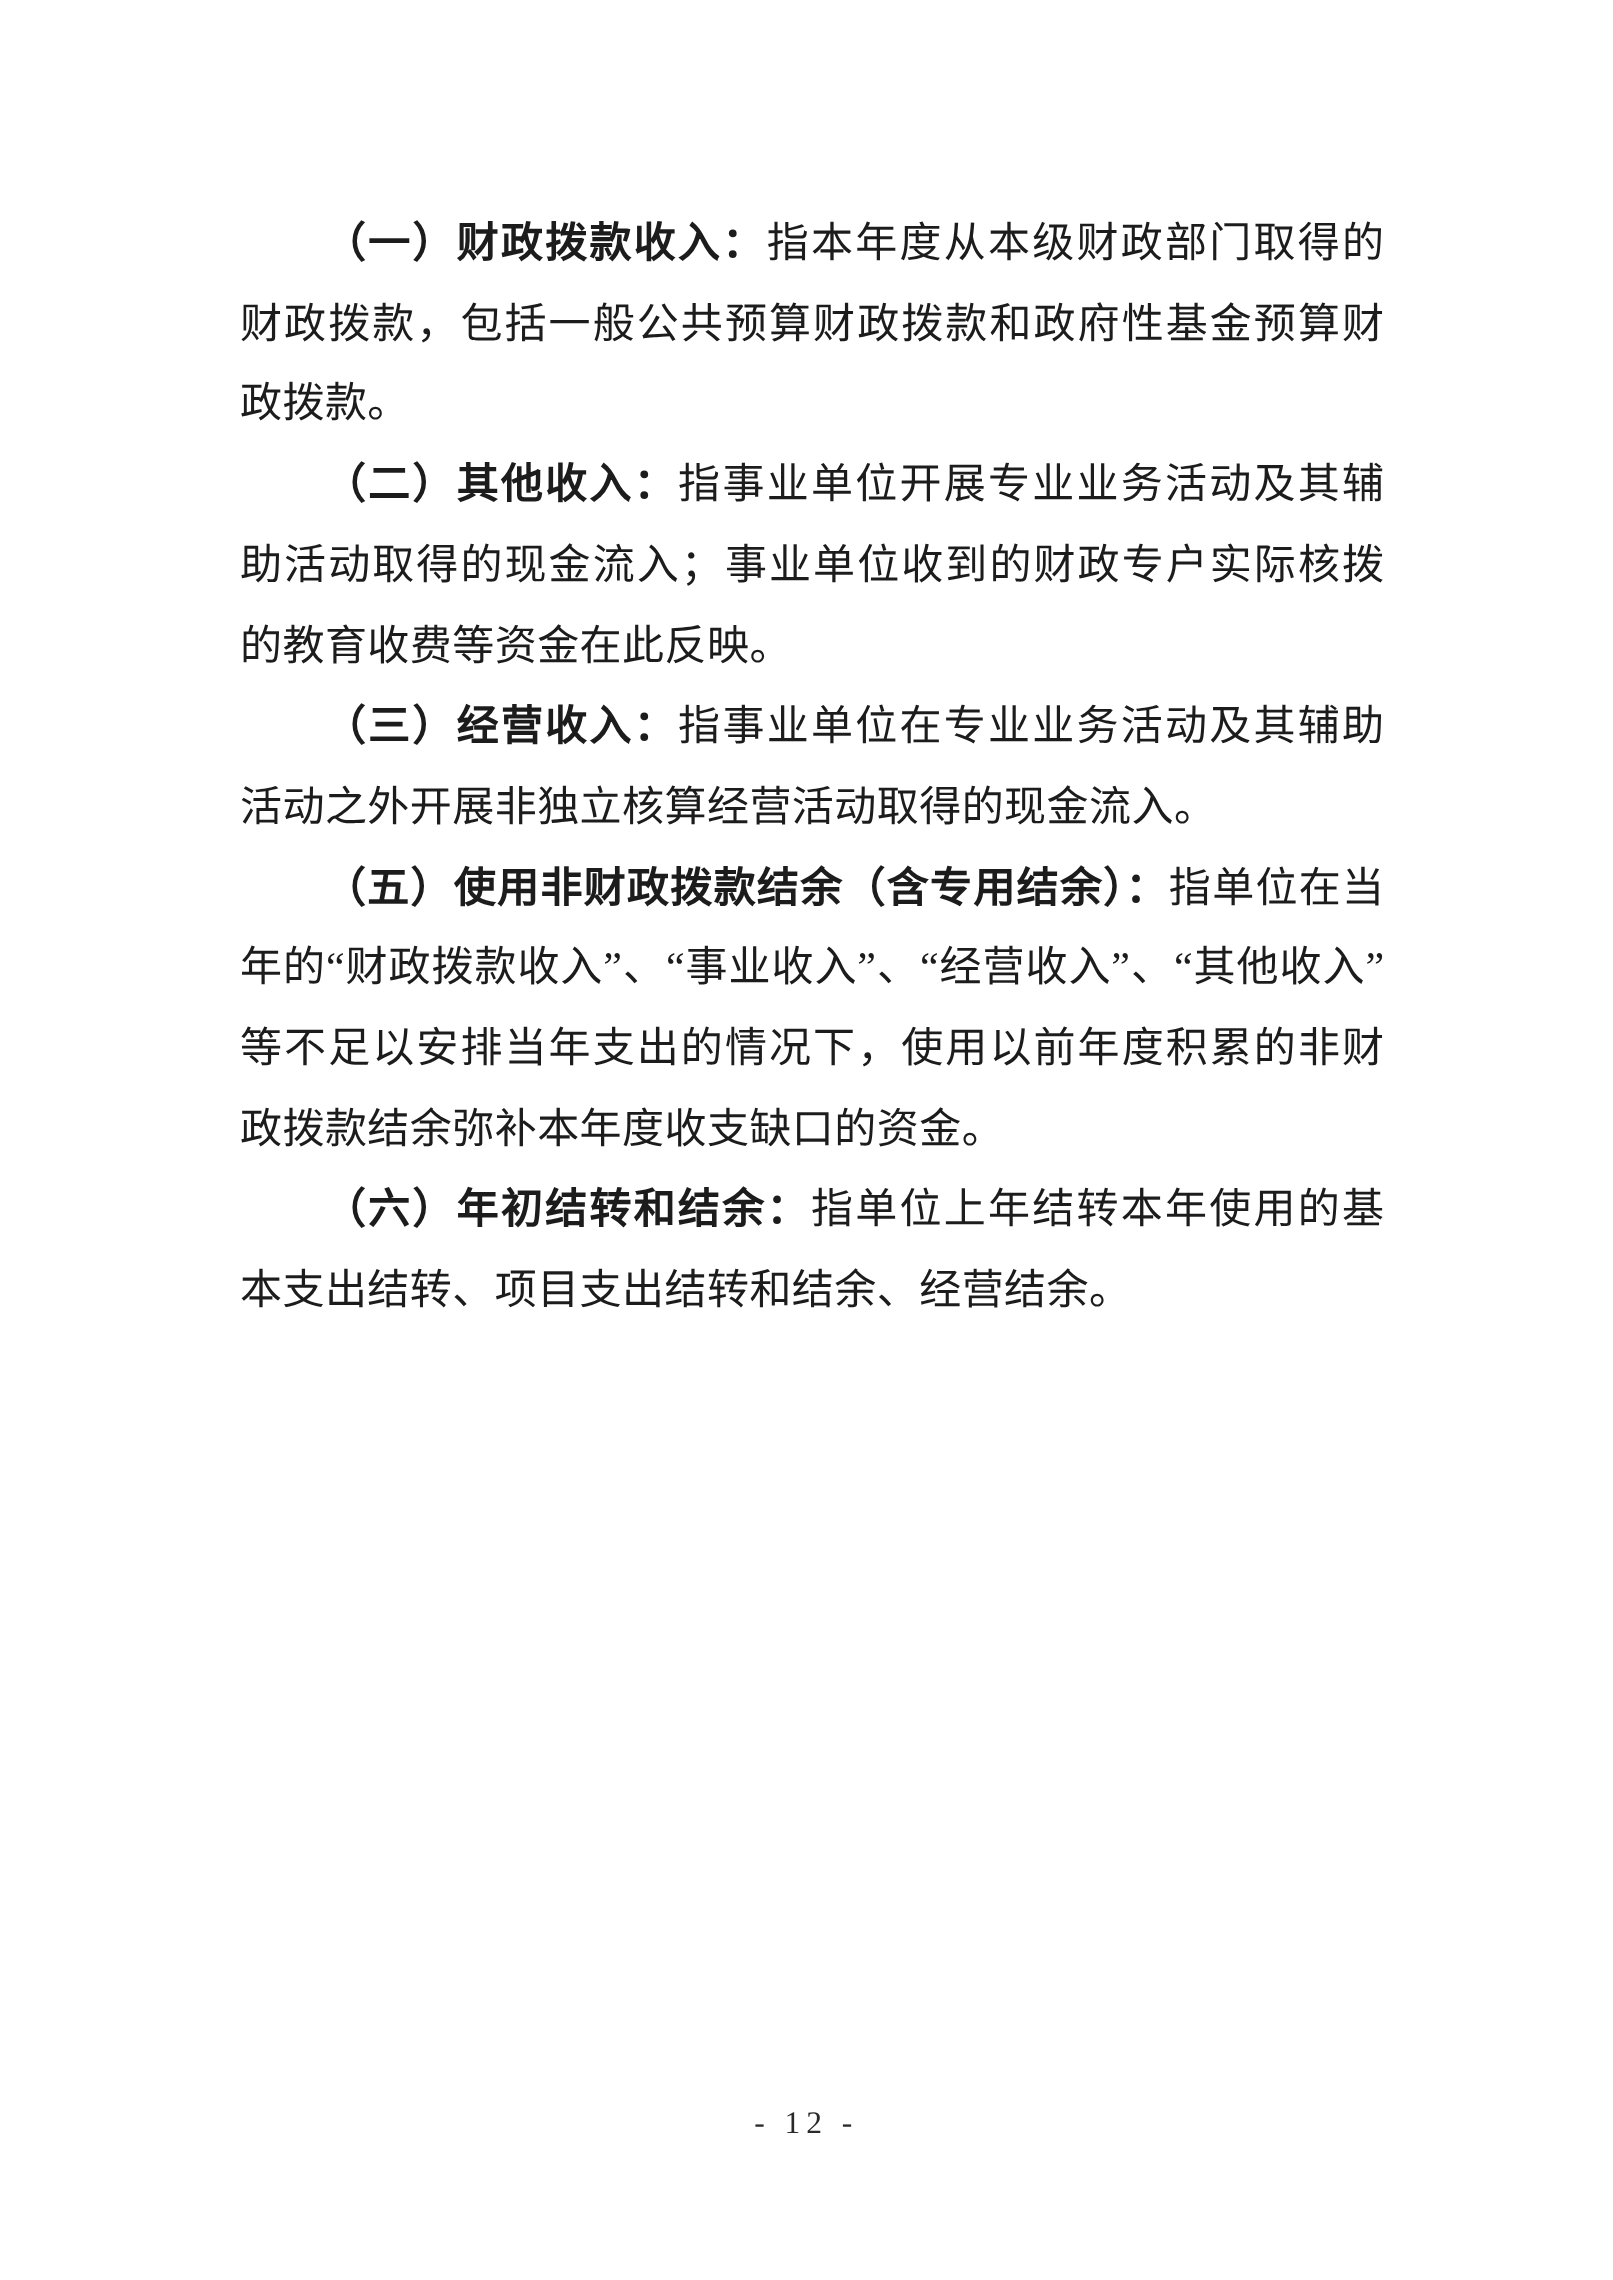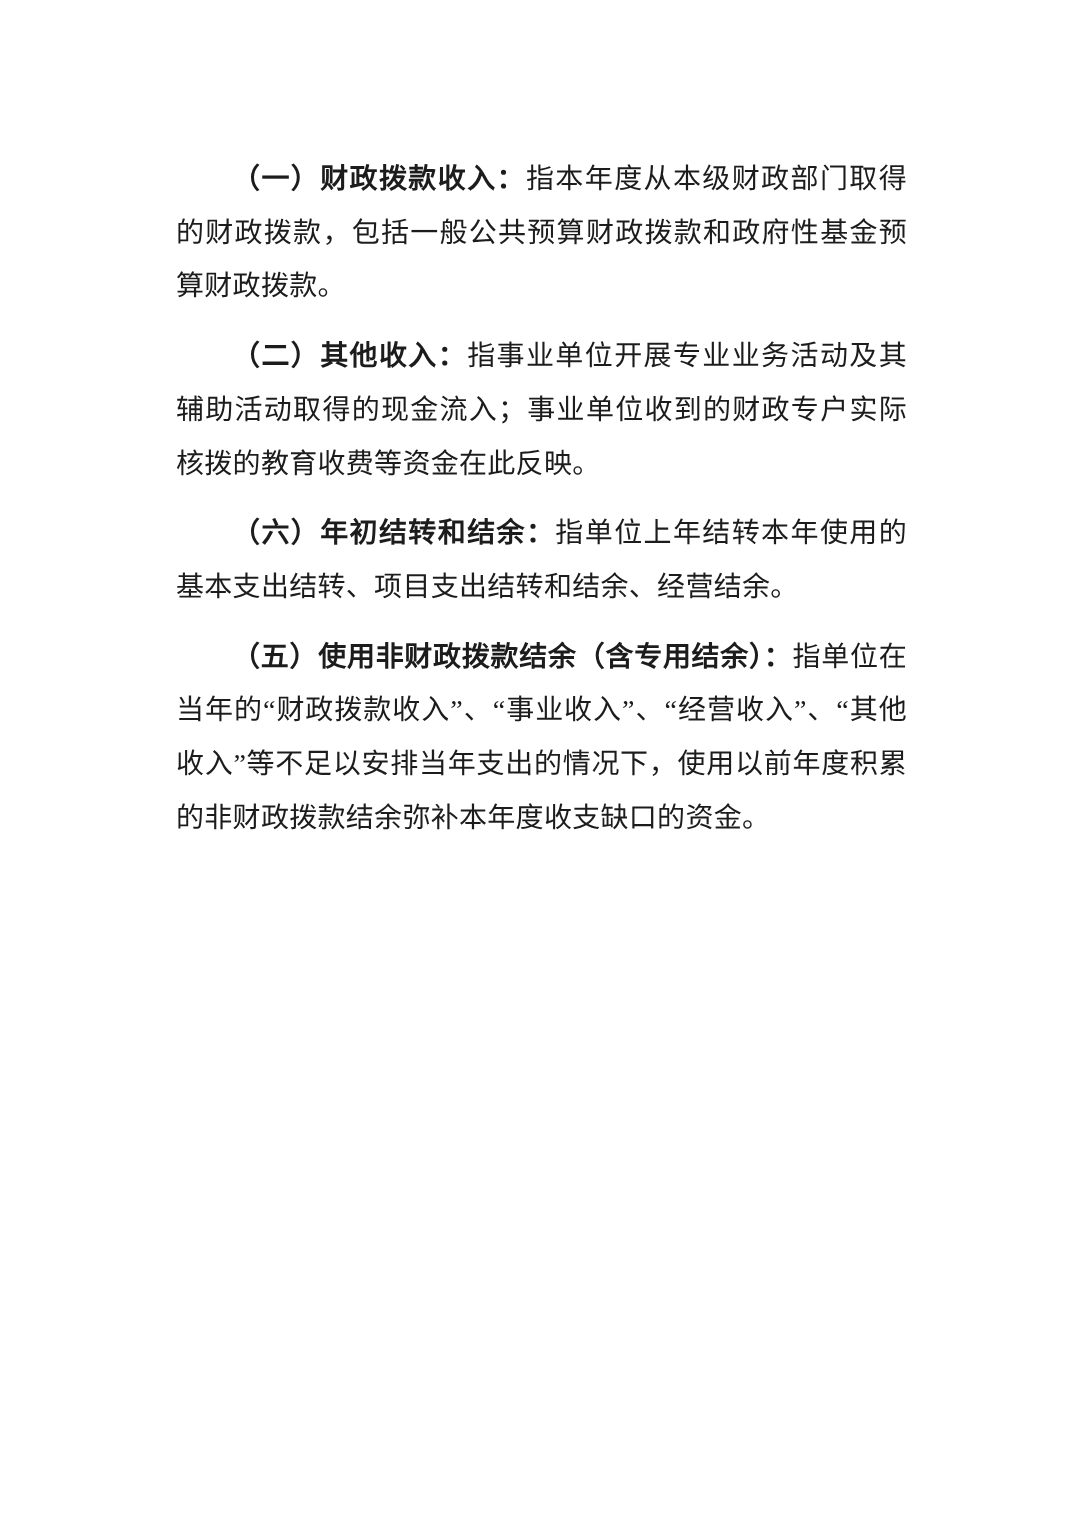--- a/index.html
+++ b/index.html
@@ -21,21 +21,21 @@
     top: 136px;
     left: 160px;
     width: 763px;
     font-size: 28px;
     line-height: 53.7px;
     text-align: justify;
     text-justify: inter-character;
     letter-spacing: 0.3px;
   }
   .para {
-    margin: 16px;
+    margin: 0;
     padding: 0;
     text-indent: 2em;
   }
   .lead {
     font-weight: 700;
   }
   .page-number {
     position: absolute;
     top: 1403px;
     left: 0;
@@ -46,16 +46,18 @@
     color: #2a2a2a;
   }
 </style>
 </head>
 <body>
 
 <div class="page">
   <div class="content">
     <p class="para"><span class="lead">（一）财政拨款收入：</span><span>指本年度从本级财政部门取得的财政拨款，包括一般公共预算财政拨款和政府性基金预算财政拨款。</span></p>
     <p class="para"><span class="lead">（二）其他收入：</span><span>指事业单位开展专业业务活动及其辅助活动取得的现金流入；事业单位收到的财政专户实际核拨的教育收费等资金在此反映。</span></p>
+    <p class="para"><span class="lead">（三）经营收入：</span><span>指事业单位在专业业务活动及其辅助活动之外开展非独立核算经营活动取得的现金流入。</span></p>
+    <p class="para"><span class="lead">（五）使用非财政拨款结余（含专用结余）：</span><span>指单位在当年的“财政拨款收入”、“事业收入”、“经营收入”、“其他收入”等不足以安排当年支出的情况下，使用以前年度积累的非财政拨款结余弥补本年度收支缺口的资金。</span></p>
     <p class="para"><span class="lead">（六）年初结转和结余：</span><span>指单位上年结转本年使用的基本支出结转、项目支出结转和结余、经营结余。</span></p>
-    <p class="para"><span class="lead">（五）使用非财政拨款结余（含专用结余）：</span><span>指单位在当年的“财政拨款收入”、“事业收入”、“经营收入”、“其他收入”等不足以安排当年支出的情况下，使用以前年度积累的非财政拨款结余弥补本年度收支缺口的资金。</span></p>
   </div>
+  <div class="page-number">- 12 -</div>
 </div>
 
 </body></html>

